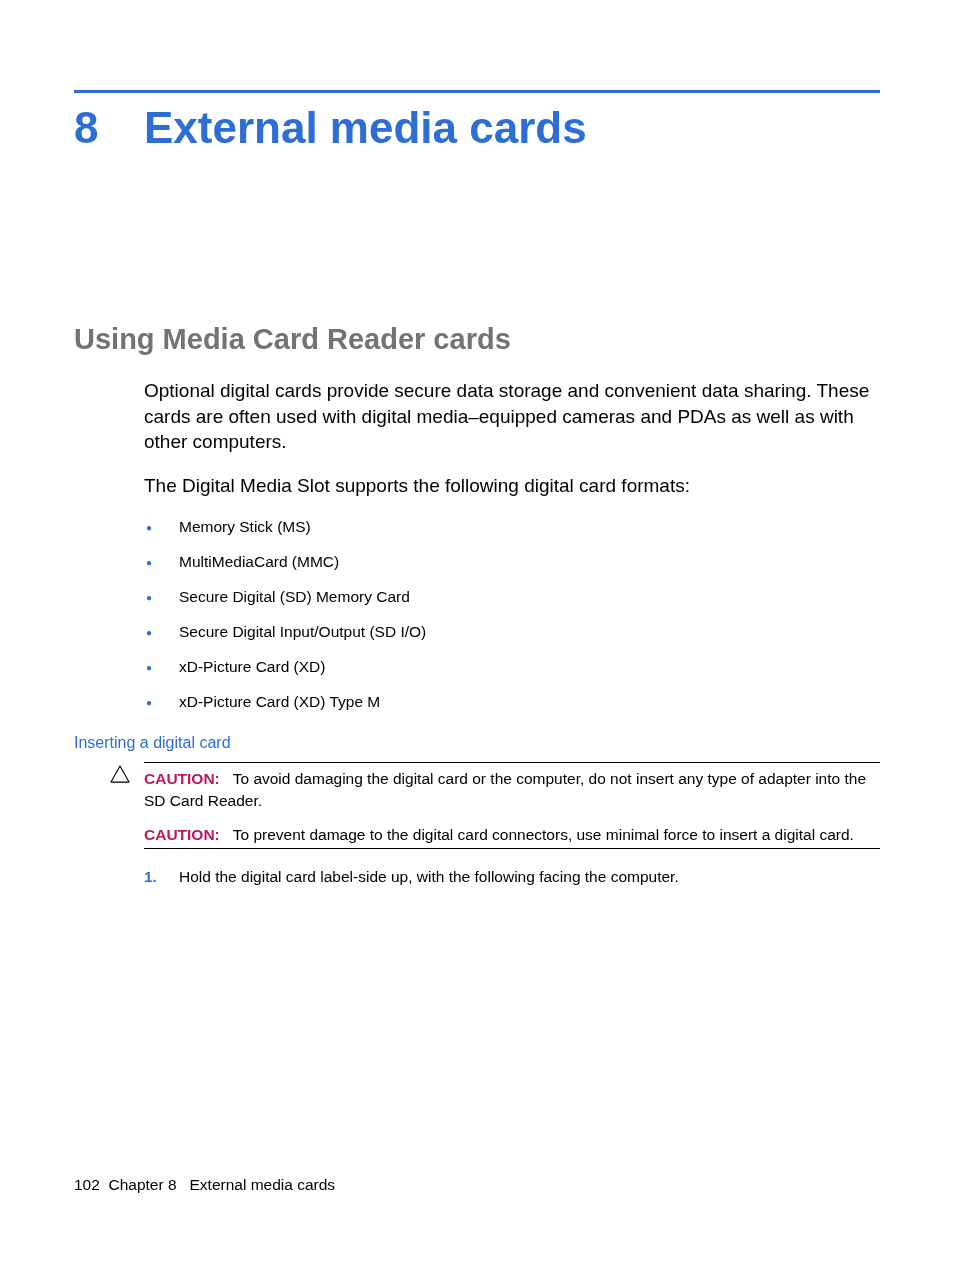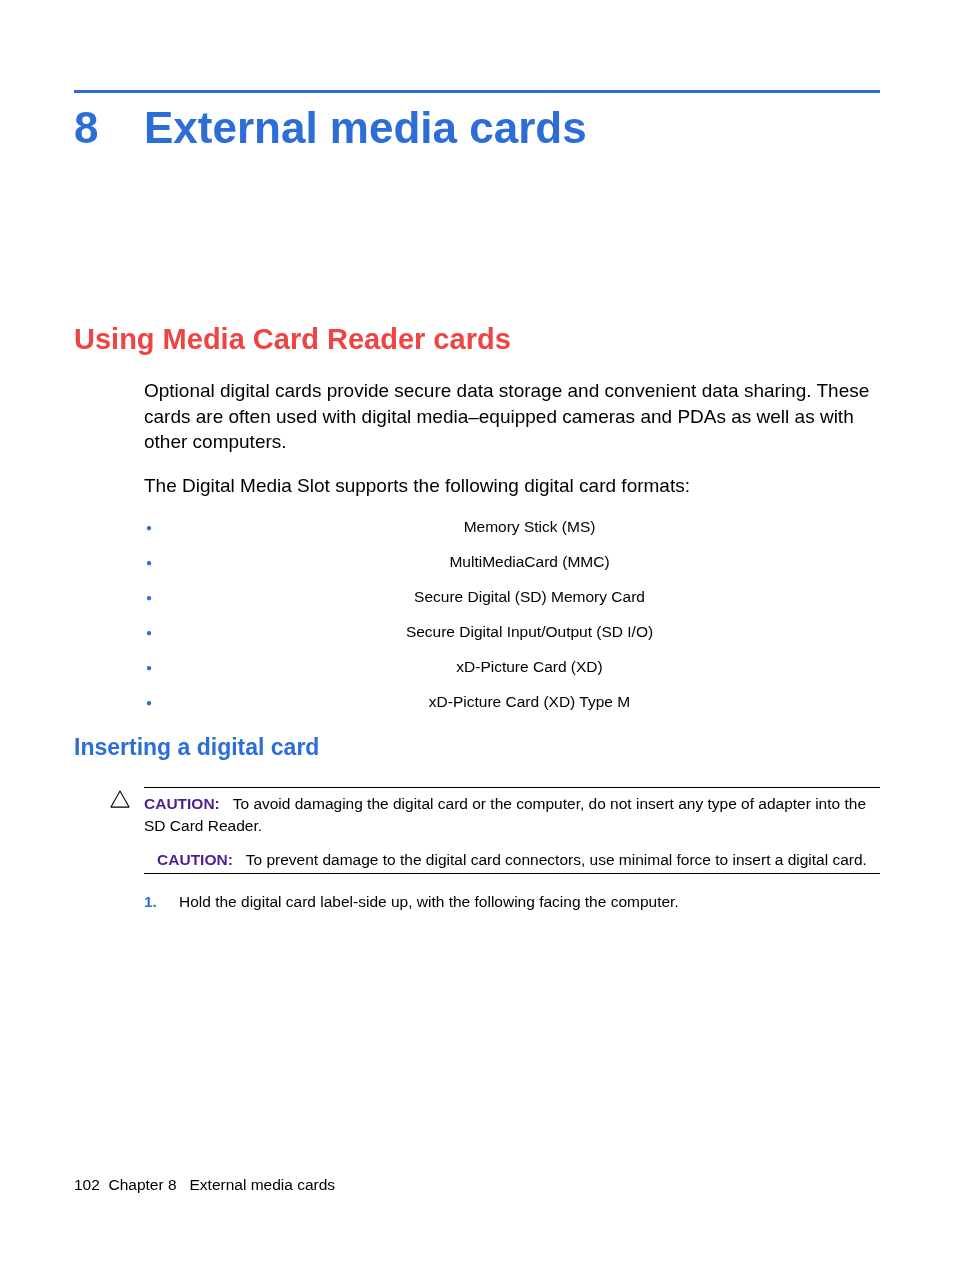--- a/index.html
+++ b/index.html
@@ -30,57 +30,56 @@
       font-size: 44px;
       font-weight: bold;
       width: 70px;
       flex-shrink: 0;
     }
     .chapter-title {
       font-size: 44px;
       font-weight: bold;
     }
     .section-heading {
-      color: #ef4444;
+      color: #737373;
       font-size: 29px;
       font-weight: bold;
       margin-bottom: 22px;
     }
     .body-text {
       font-size: 19px;
       line-height: 1.35;
       margin-left: 70px;
       margin-bottom: 18px;
     }
     .bullet-list {
       margin-left: 70px;
       list-style: none;
       margin-bottom: 22px;
-      text-align: center;
     }
     .bullet-list li {
       font-size: 15.5px;
       line-height: 1.3;
       margin-bottom: 15px;
       position: relative;
       padding-left: 35px;
     }
     .bullet-list li::before {
       content: "●";
       color: #2c6dd6;
       position: absolute;
       left: 2px;
       font-size: 10px;
       top: 4px;
     }
     .subsection-heading {
       color: #2c6dd6;
-      font-size: 23px;
-      font-weight: bold;
-      margin-bottom: 26px;
+      font-size: 16px;
+      font-weight: normal;
+      margin-bottom: 10px;
       margin-top: 10px;
     }
     .caution-block-outer {
       margin-left: 36px;
       position: relative;
     }
     .caution-icon {
       position: absolute;
       left: 0;
       top: 3px;
@@ -98,29 +97,28 @@
       border-top: 1px solid #000;
       width: 100%;
       margin-bottom: 5px;
     }
     .caution-para {
       font-size: 15.5px;
       line-height: 1.4;
       margin-bottom: 14px;
     }
     .caution-label {
-      color: #4c1d95;
+      color: #be185d;
       font-weight: bold;
     }
     .caution-second-wrap {
       font-size: 15.5px;
       border-bottom: 1px solid #000;
       padding-bottom: 4px;
       margin-bottom: 18px;
-      text-align: center;
     }
     .num-list {
       margin-left: 70px;
       list-style: none;
     }
     .num-list li {
       font-size: 15.5px;
       line-height: 1.3;
       position: relative;
       padding-left: 35px;

